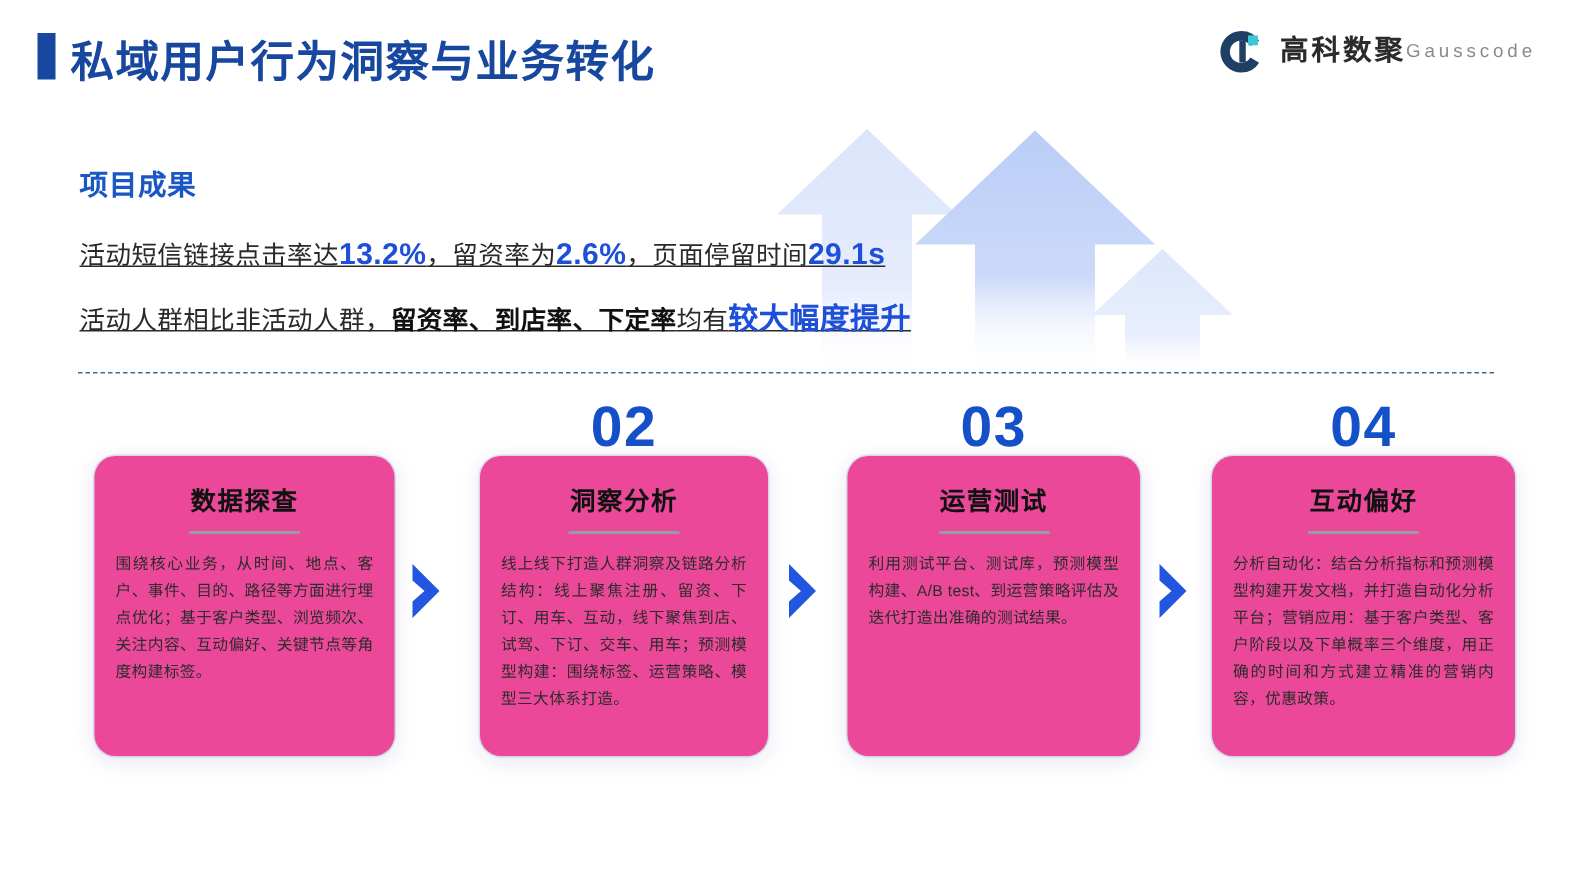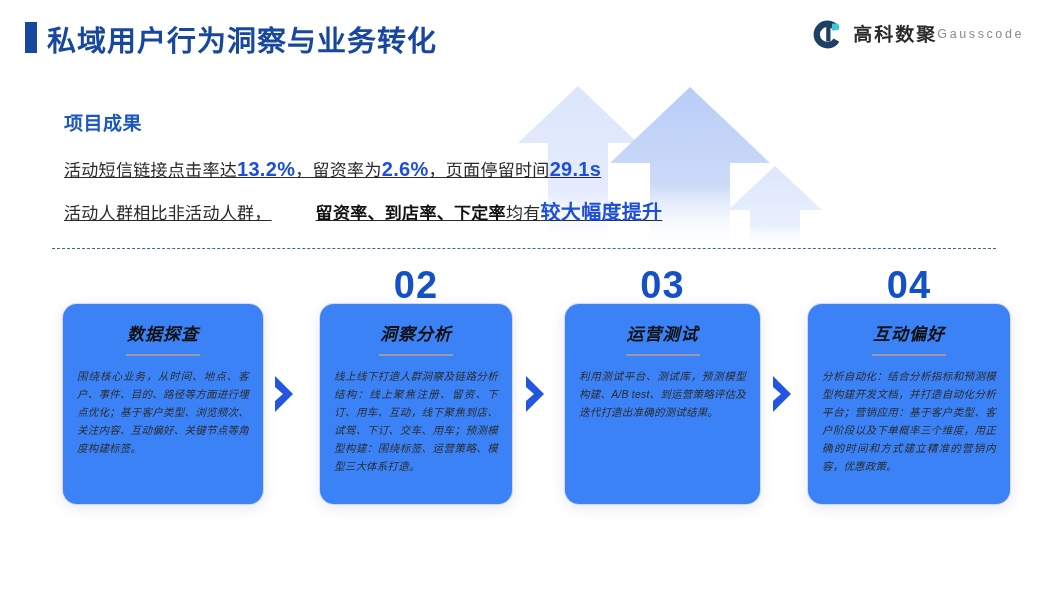--- a/index.html
+++ b/index.html
@@ -30,51 +30,51 @@
   .logo{position:absolute;right:24px;top:18px;display:flex;align-items:center;gap:9px;}
   .logo-mark{position:relative;width:33px;height:33px;flex:0 0 auto;}
   .logo-text{display:flex;flex-direction:row;line-height:1;text-align:right;}
   .logo-cn{font-size:19px;font-weight:bold;color:#2b2b2b;letter-spacing:2px;}
   .logo-en{font-size:12.5px;color:#8a8a8a;letter-spacing:2.6px;margin-top:3px;}
 
   
   .bg-arrows{position:absolute;left:0;top:0;width:1048px;height:250px;pointer-events:none;}
 
   
-  .results{position:absolute;left:64px;top:108px;width:700px;}
+  .results{position:absolute;left:53px;top:108px;width:700px;}
   .results-heading{
     font-size:19px;font-weight:bold;color:#1a56c4;margin:0 0 22px 0;
     letter-spacing:.5px;
   }
   .results-line{
     font-size:17px;color:#2a2a2a;margin:0 0 19px 0;white-space:nowrap;
     letter-spacing:.3px;line-height:1.2;text-decoration:underline;
   }
   .hl{color:#1d4fd8;font-weight:bold;font-size:20px;}
-  .bold{font-weight:bold;color:#111;margin-left:44px;}
+  .bold{font-weight:bold;color:#111;}
   .hl2{color:#1d4fd8;font-weight:bold;font-size:20px;}
 
   
   .divider{
     position:absolute;left:52px;top:248px;width:944px;height:0;
     border-top:1.6px dashed #3d6b97;
   }
 
   
   .steps{position:absolute;left:0;top:268px;width:1048px;height:260px;}
   .step{position:absolute;top:36px;}
   .step-num{
     position:absolute;top:-38px;left:0;width:100%;text-align:center;
     font-size:38px;font-weight:bold;color:#1450c8;letter-spacing:1px;
     line-height:1;
   }
   .card{
-    position:relative;background:#3b82f6;border-radius:14px;
+    position:relative;background:#ec4899;border-radius:14px;
     box-shadow:0 3px 14px rgba(120,120,190,.20), 0 0 0 1px rgba(215,215,235,.75);
-    height:200px;box-sizing:border-box;padding:14px 14px 10px 14px;font-style:italic;
+    height:200px;box-sizing:border-box;padding:14px 14px 10px 14px;
   }
   .card-title{
     text-align:center;font-size:17px;font-weight:bold;color:#111111;
     letter-spacing:1px;margin:2px 0 0 0;
   }
   .card-rule{
     width:74px;height:2px;background:#9a9aa6;margin:9px auto 11px auto;
   }
   .card-body{
     font-size:10.5px;color:#2c2c2c;line-height:1.72;text-align:justify;

